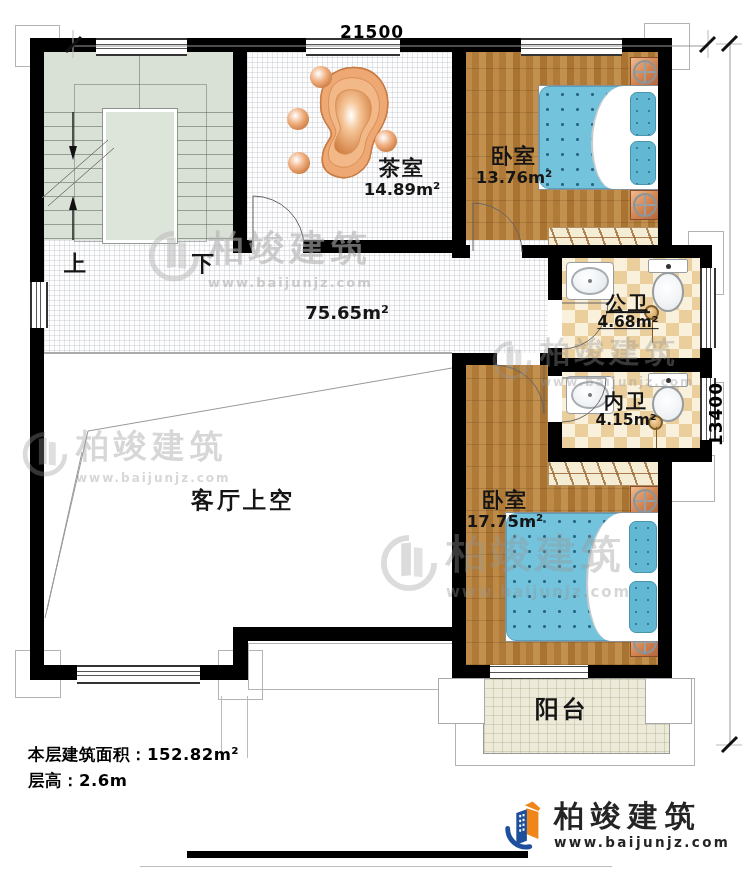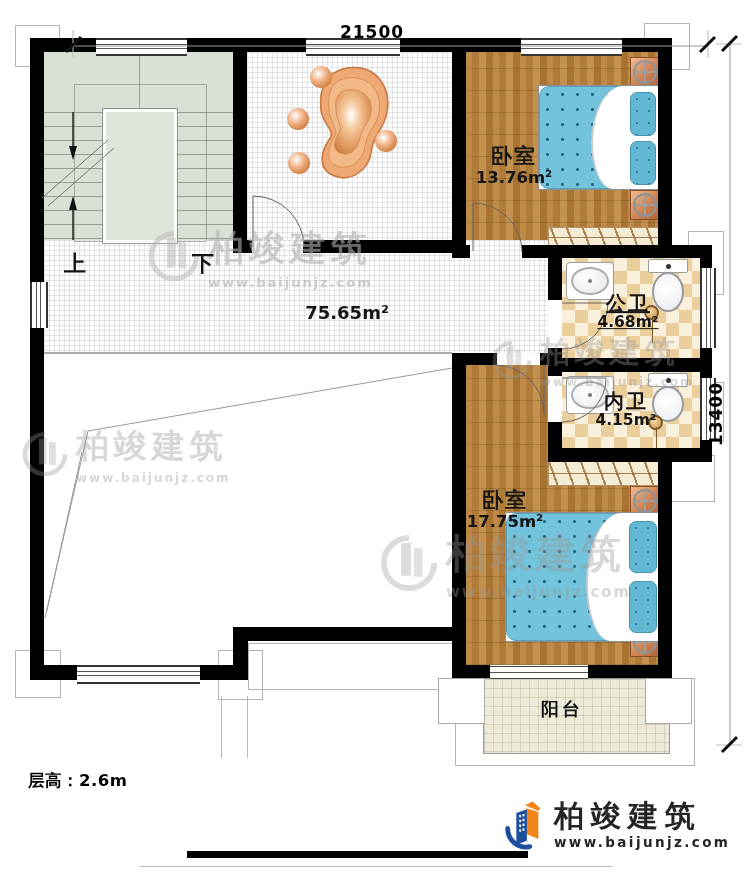--- a/index.html
+++ b/index.html
@@ -303,39 +303,45 @@
       <div class="t2 gray2" style="font-size:15px;">www.baijunjz.com</div>
     </div>
   </div>
 
   <div class="dimtxt" style="left:372px;top:22px;transform:translateX(-50%);">21500</div>
   <div class="dimtxt" style="left:706px;top:382px;writing-mode:vertical-rl;transform:rotate(180deg);">13400</div>
 
   <div class="lbl" style="left:75px;top:264px;font-size:22px;">上</div>
   <div class="lbl" style="left:203px;top:264px;font-size:22px;">下</div>
 
+  <div class="lbl" style="left:402px;top:178px;">
+    <div class="nm">茶室</div>
+    <div class="ar">14.89m²</div>
+  </div>
   <div class="lbl" style="left:514px;top:166px;">
     <div class="nm">卧室</div>
     <div class="ar">13.76m²</div>
   </div>
   <div class="lbl lbl-sm" style="left:628px;top:312px;text-decoration:underline;">
     <div class="nm">公卫</div>
     <div class="ar">4.68m²</div>
   </div>
   <div class="lbl lbl-sm" style="left:626px;top:410px;">
     <div class="nm">内卫</div>
     <div class="ar">4.15m²</div>
   </div>
   <div class="lbl" style="left:505px;top:510px;">
     <div class="nm">卧室</div>
     <div class="ar">17.75m²</div>
   </div>
   <div class="lbl" style="left:347px;top:313px;font-size:18px;">75.65m²</div>
-  <div class="lbl" style="left:562px;top:709px;font-size:18px;letter-spacing:3px;">阳台</div>
-
+  <div class="lbl" style="left:243px;top:501px;font-size:23px;letter-spacing:3px;">客厅上空</div>
+  <div class="lbl" style="left:562px;top:709px;font-size:24px;letter-spacing:3px;">阳台</div>
+
+  <div class="info" style="top:744px;">本层建筑面积：152.82m²</div>
   <div class="info" style="top:770px;">层高：2.6m</div>
 
   <div class="title-bar"></div>
   <div class="title-thin"></div>
 
   <div class="logo">
     <svg width="48" height="54" viewBox="0 0 100 110">
       <path d="M16,62 A38,38 0 0 0 62,100" fill="none" stroke="#1d4f9c" stroke-width="10" stroke-linecap="round"></path>
       <path d="M84,70 A38,38 0 0 0 40,18" fill="none" stroke="#1d4f9c" stroke-width="0"></path>
       <polygon points="52,14 68,6 84,20 80,26" fill="#f08519"></polygon>

